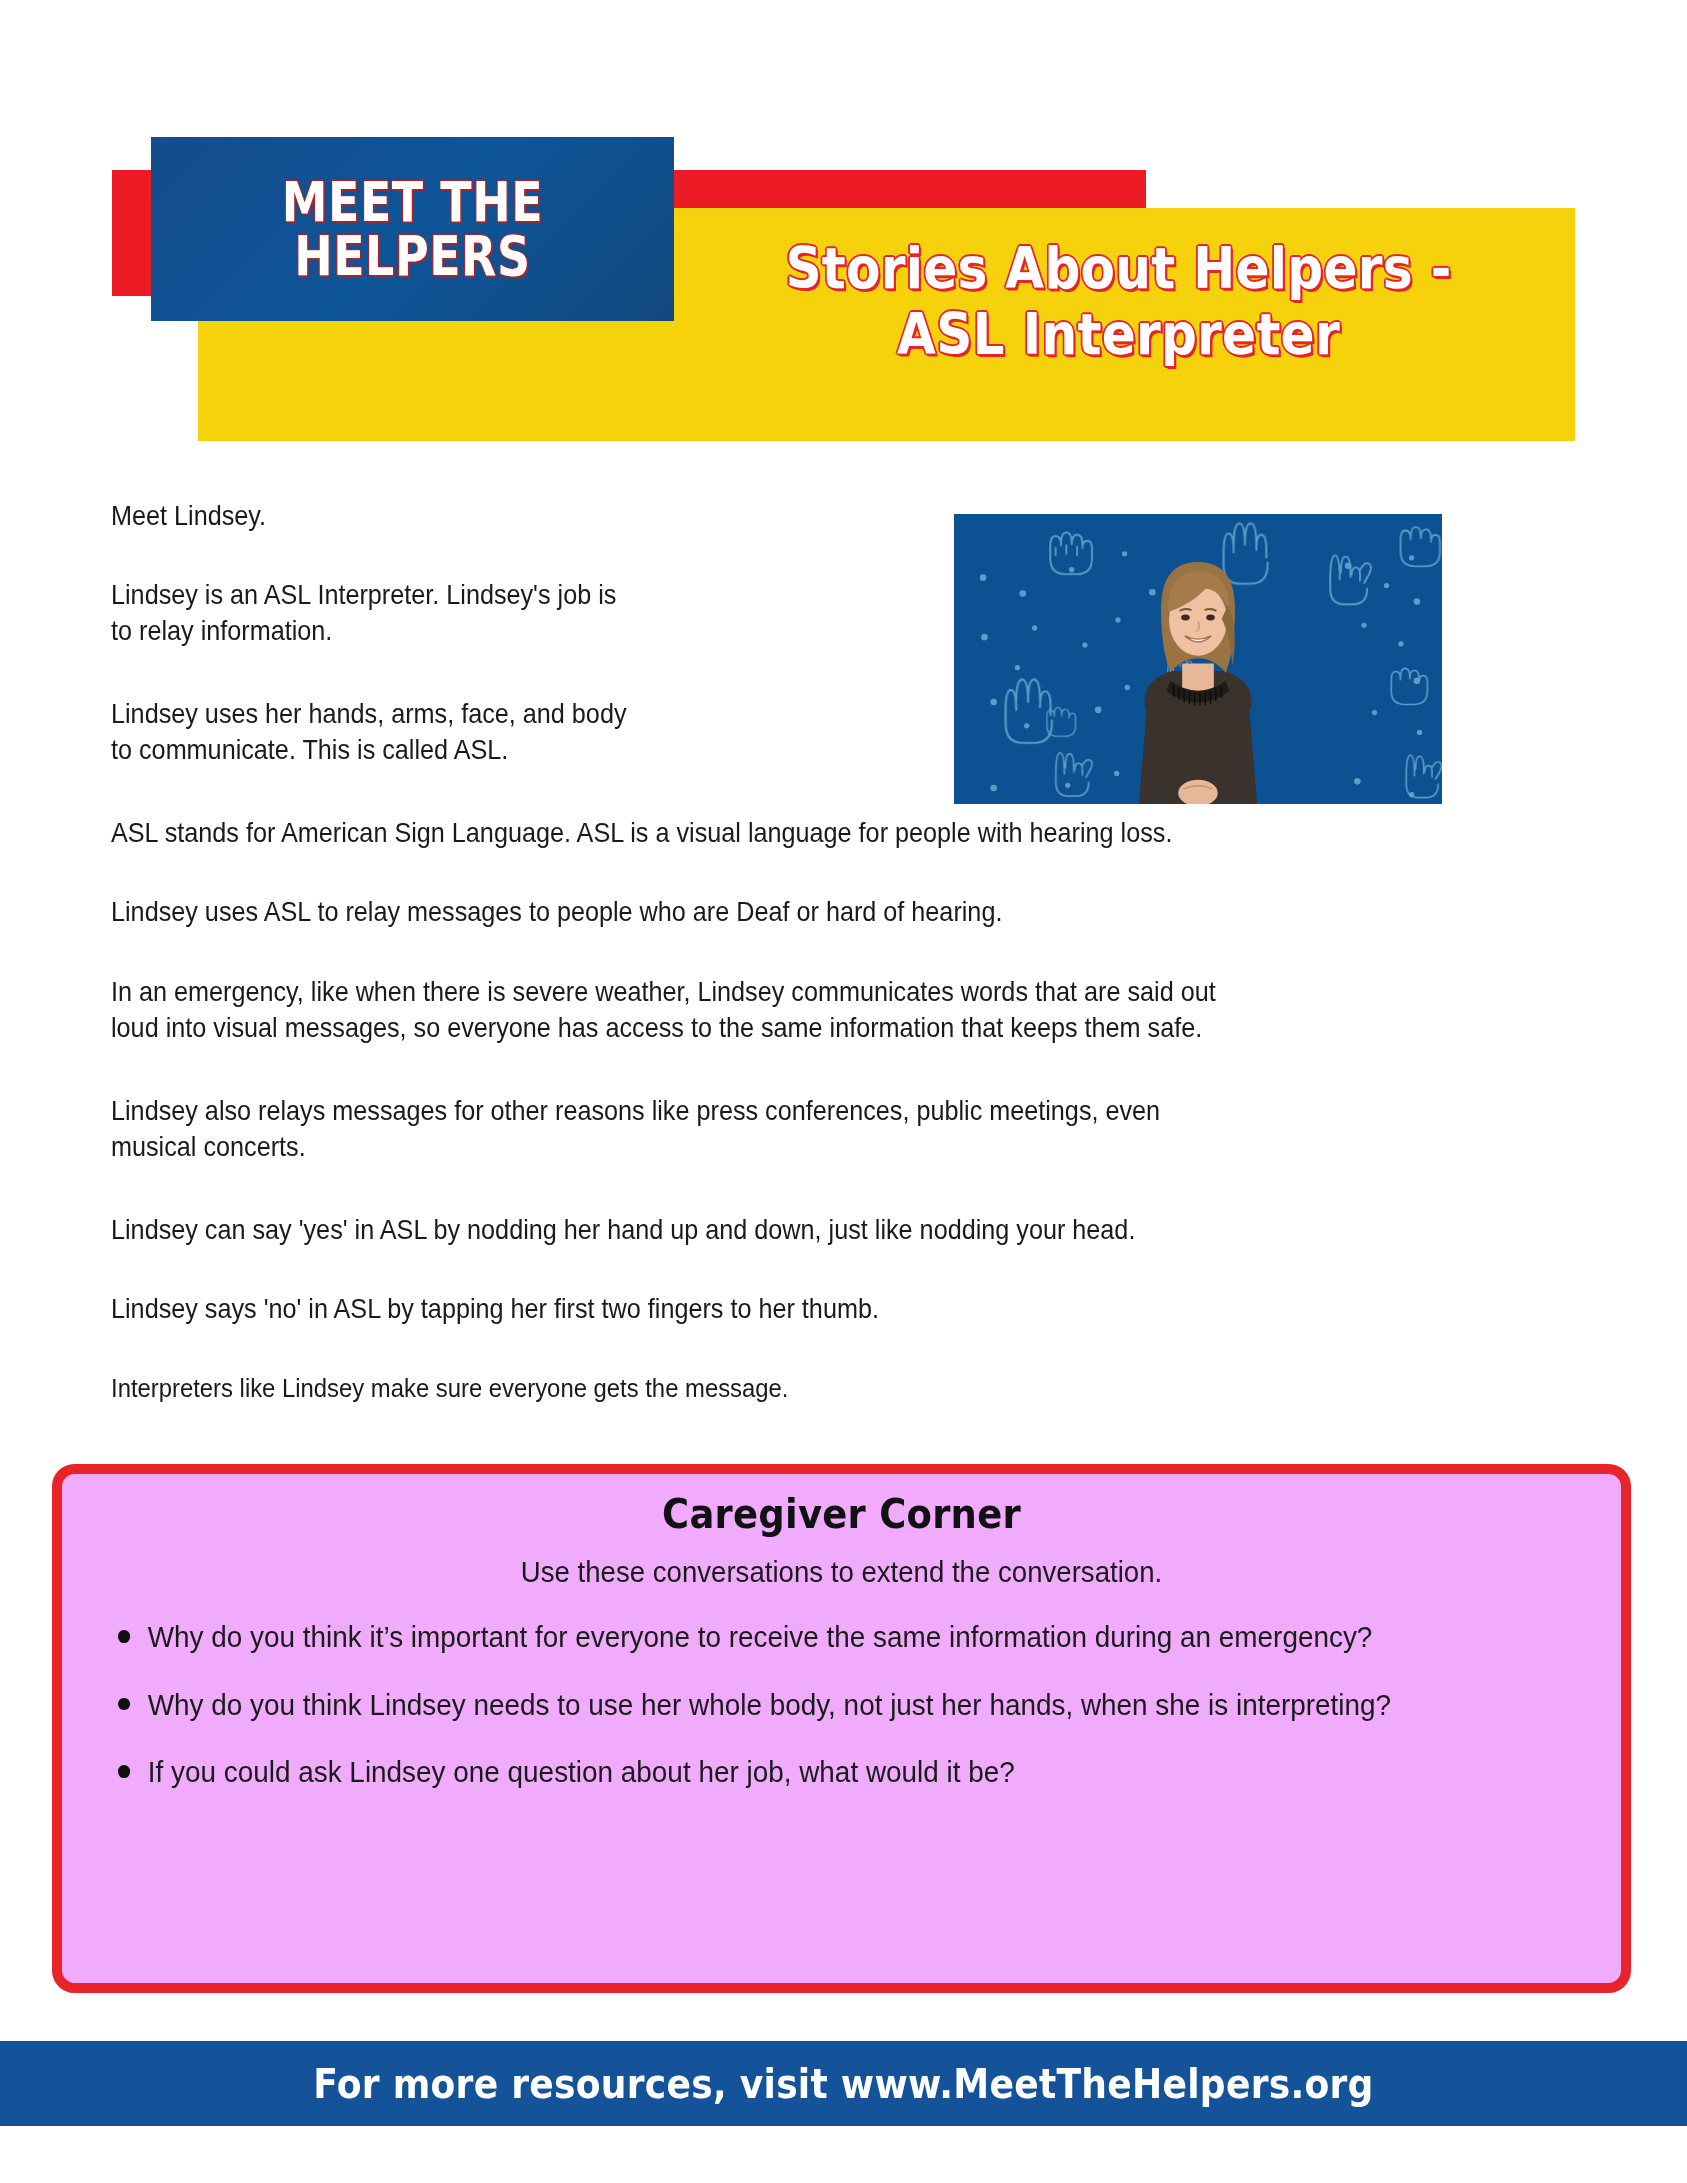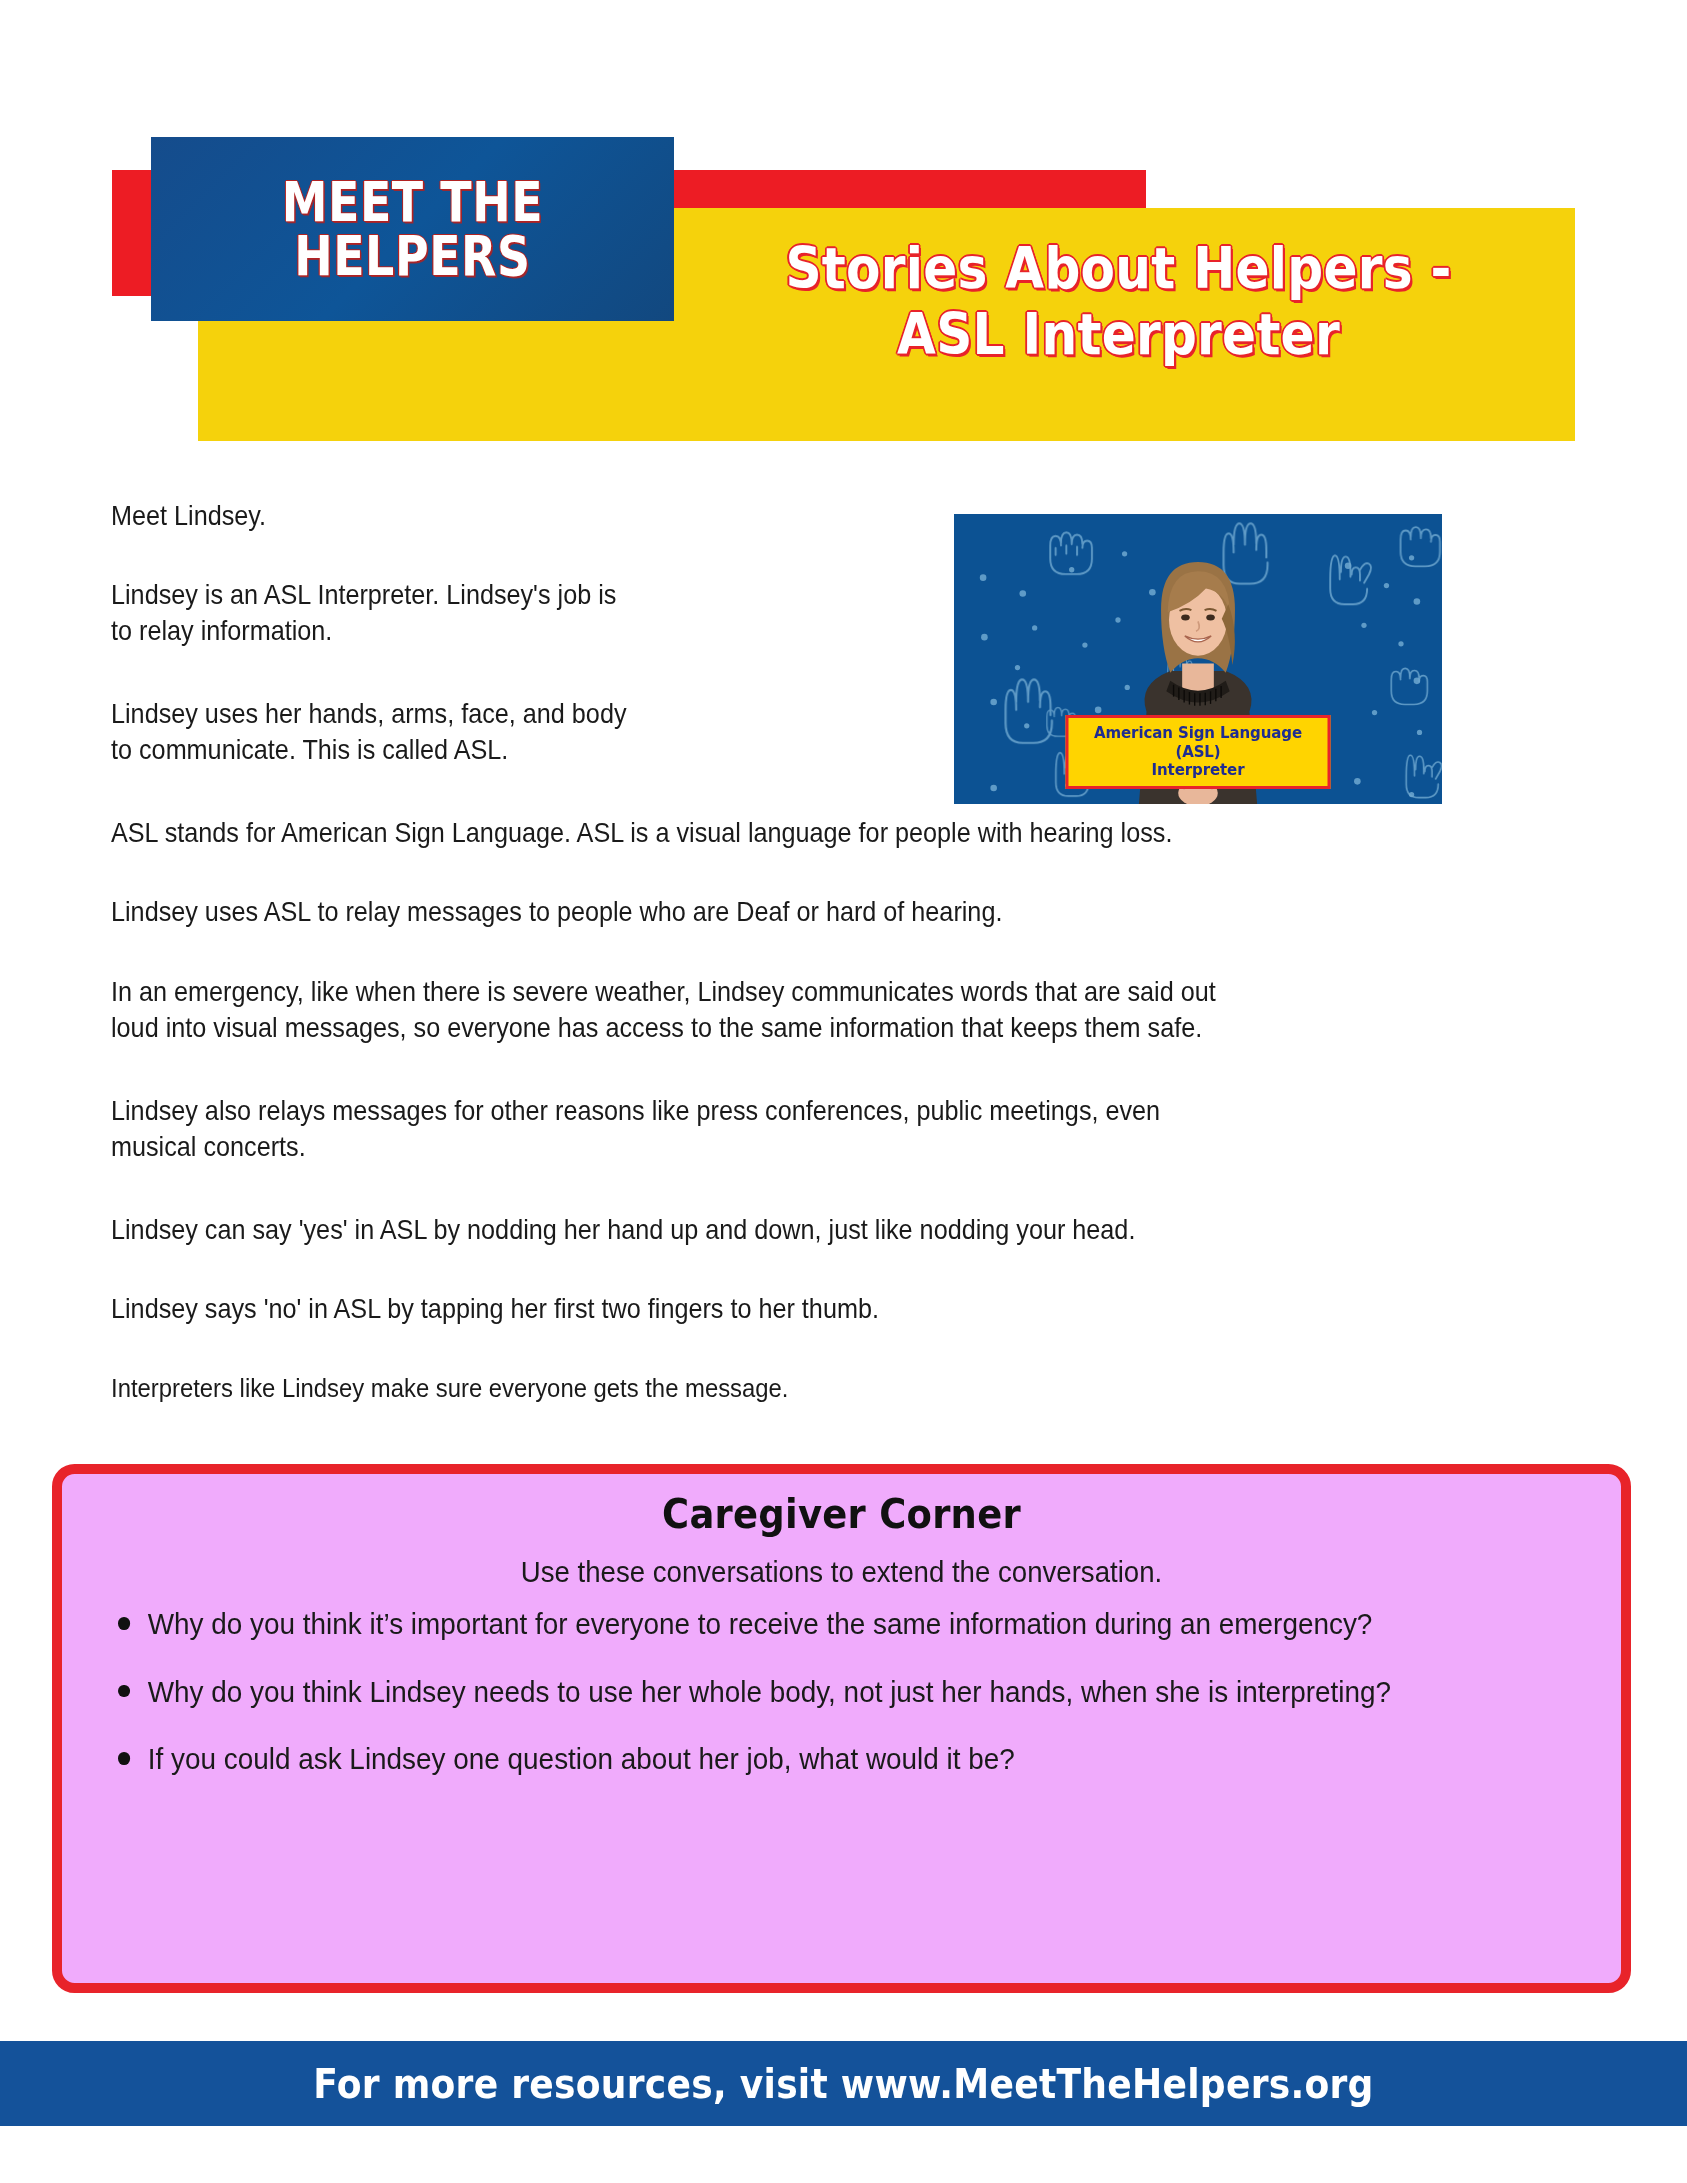--- a/index.html
+++ b/index.html
@@ -121,21 +121,21 @@
   }
   #cg-sub{
     margin-top:17px;
     text-align:center;
     font-family:"Liberation Sans",sans-serif;
     font-size:30px;
     color:#1a1a1a;
     transform:scaleX(0.92);
   }
   #cg-list{
-    margin:15px 0 0 0;
+    margin:28px 0 0 0;
     padding:0 40px 0 56px;
     list-style:none;
   }
   #cg-list li{
     position:relative;
     font-family:"Liberation Sans",sans-serif;
     font-size:30px;
     line-height:1.32;
     color:#1a1a1a;
     margin-bottom:28px;
@@ -323,24 +323,20 @@
     <path d="M160,101 q9,-4 18,1" stroke="#7A5732" stroke-width="3" fill="none"></path>
 
     <path d="M150,118 q5,12 -3,15" stroke="#CF9A7C" stroke-width="2.6" fill="none"></path>
 
     <path d="M130,140 q20,18 40,0 q-20,10 -40,0 z" fill="#FFFFFF" stroke="#A9654E" stroke-width="2"></path>
 
     <ellipse cx="150" cy="378" rx="30" ry="20" fill="#E8B79A"></ellipse>
     <path d="M128,372 q22,-10 44,0" stroke="#C88F72" stroke-width="2" fill="none"></path>
   </svg>
 
-  <div class="caption-box">
-    <span>American Sign Language (ASL)</span>
-    <span>Interpreter</span>
-  </div>
 </div>
 
 <div>
   <div class="para" style="left:111px;top:498px;width:794px;">Meet Lindsey.</div>
   <div class="para" style="left:111px;top:577px;width:794px;">Lindsey is an ASL Interpreter. Lindsey's job is
 to relay information.</div>
   <div class="para" style="left:111px;top:696px;width:794px;">Lindsey uses her hands, arms, face, and body
 to communicate. This is called ASL.</div>
   <div class="para" style="left:111px;top:815px;width:1508px;">ASL stands for American Sign Language. ASL is a visual language for people with hearing loss.</div>
   <div class="para" style="left:111px;top:894px;width:1508px;">Lindsey uses ASL to relay messages to people who are Deaf or hard of hearing.</div>

